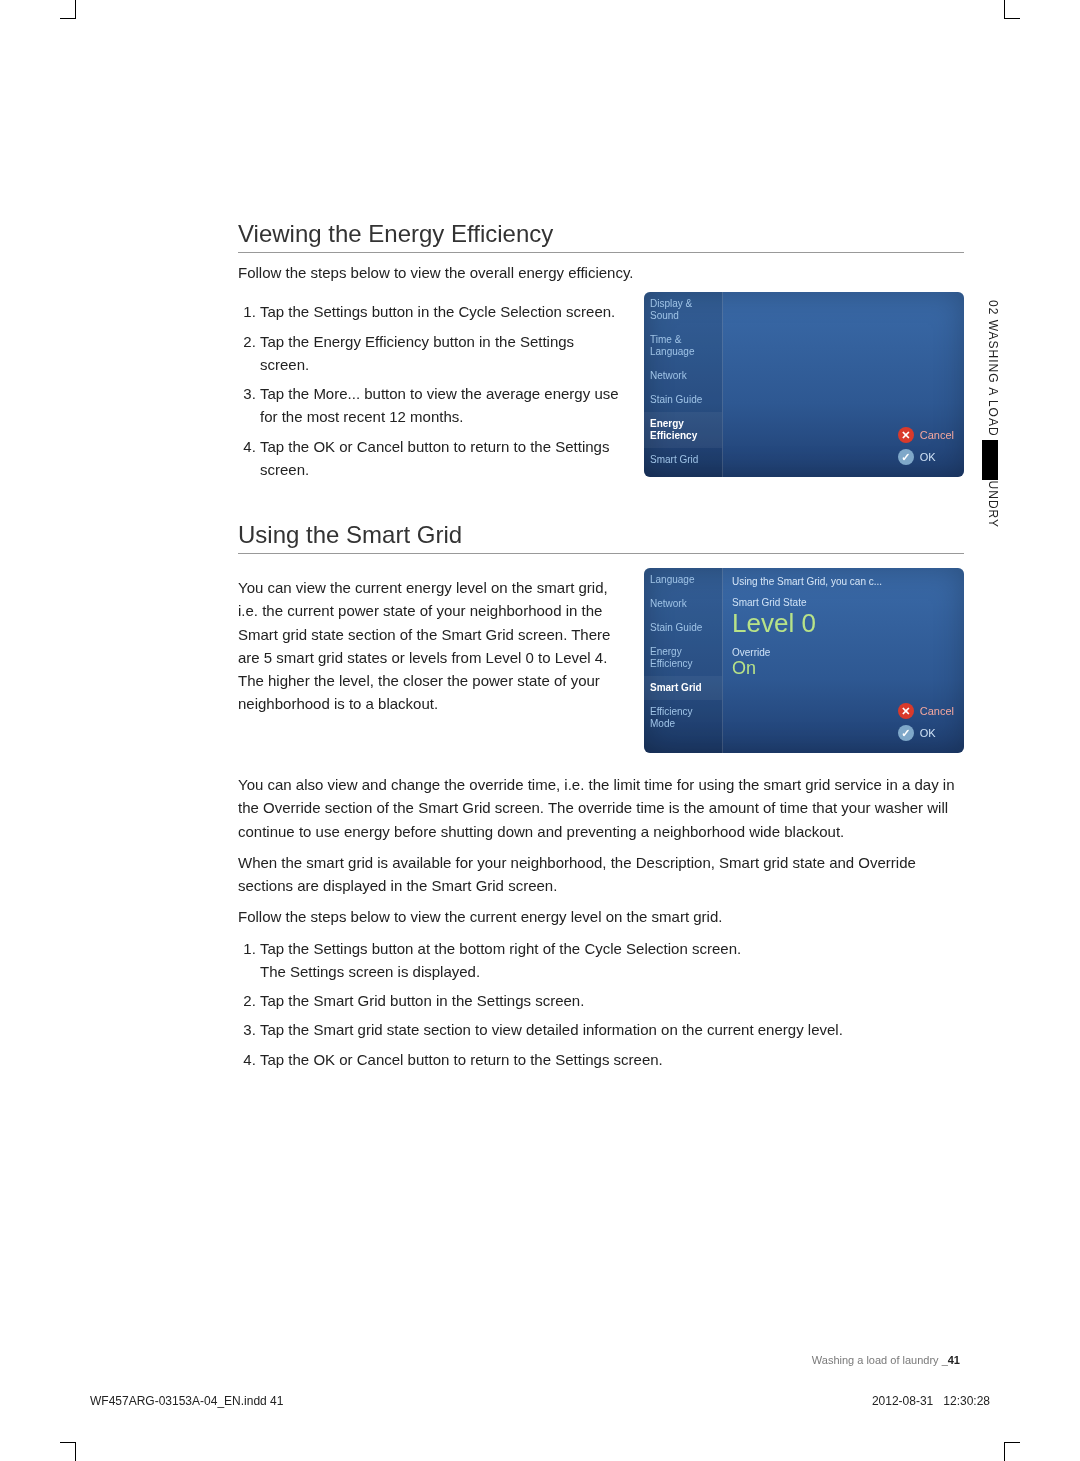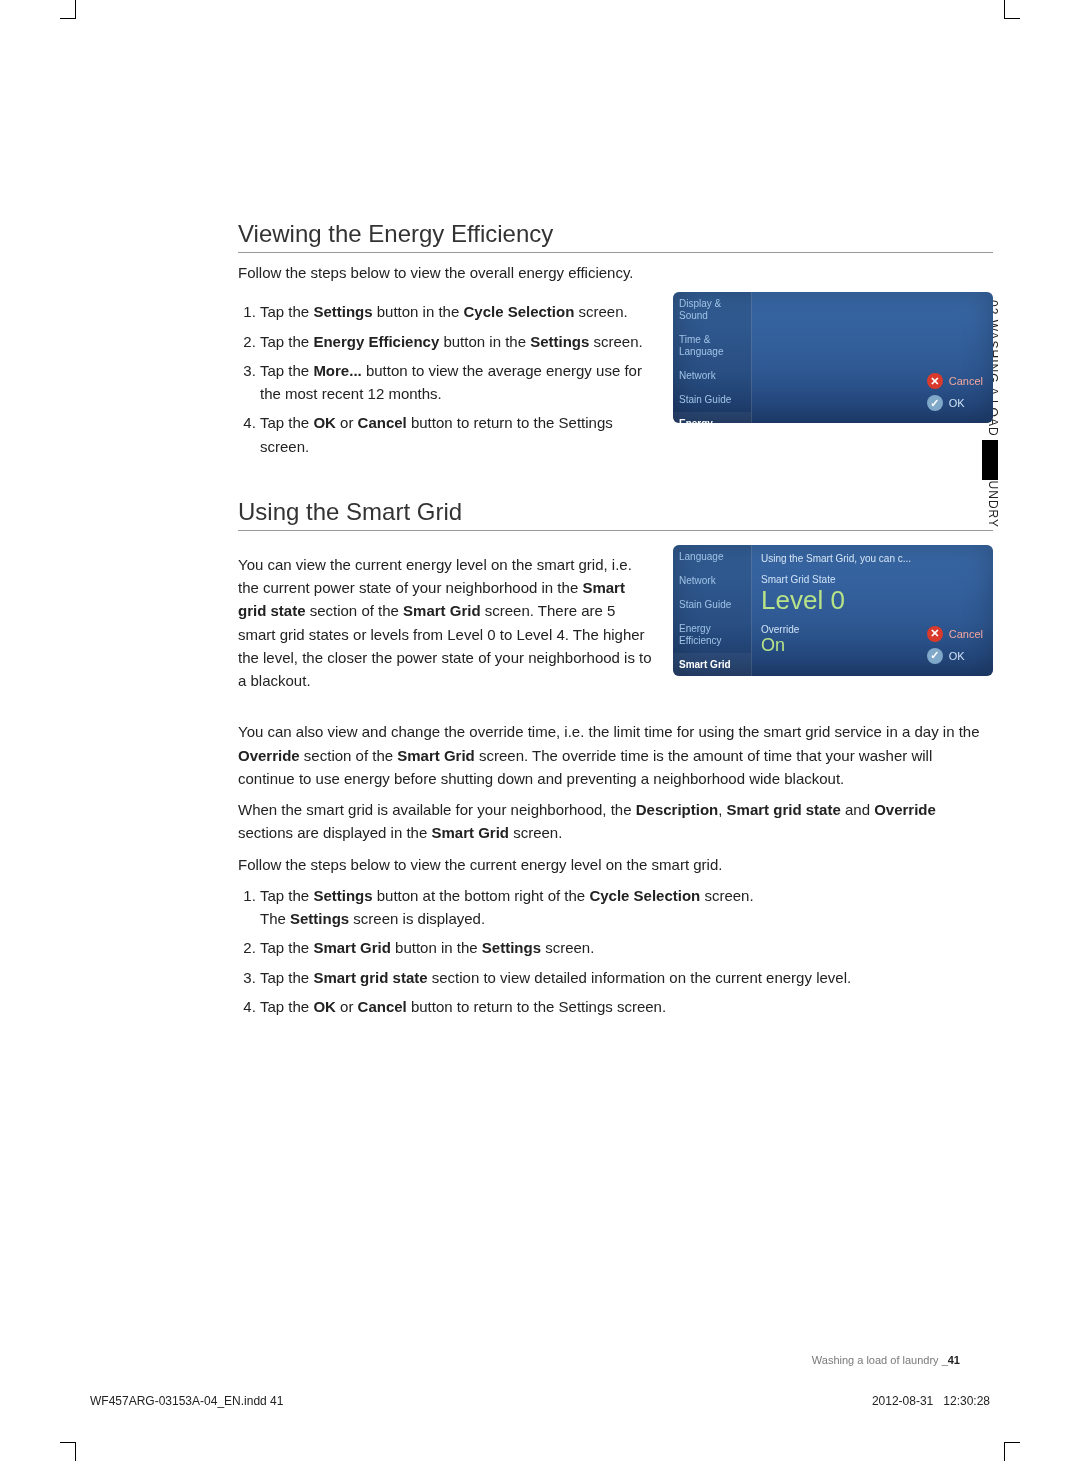--- a/index.html
+++ b/index.html
@@ -17,21 +17,21 @@
     box-sizing: border-box;
     padding: 0;
   }
   .crop-top-left { position:absolute; top:0; left:60px; width:15px; height:18px; border-right:1px solid #000; border-bottom:1px solid #000; }
   .crop-top-right { position:absolute; top:0; right:60px; width:15px; height:18px; border-left:1px solid #000; border-bottom:1px solid #000; }
   .crop-bot-left { position:absolute; bottom:0; left:60px; width:15px; height:18px; border-right:1px solid #000; border-top:1px solid #000; }
   .crop-bot-right { position:absolute; bottom:0; right:60px; width:15px; height:18px; border-left:1px solid #000; border-top:1px solid #000; }
   .content {
     position: absolute;
     left: 238px;
-    right: 87px;
+    right: 116px;
     top: 220px;
   }
   h2.section-title {
     font-size: 24px;
     font-weight: 400;
     color: #333;
     margin: 0 0 4px 0;
     border-bottom: 1px solid #999;
     padding-bottom: 4px;
   }
@@ -51,21 +51,21 @@
   ol.steps li { margin-bottom: 6px; }
   .two-col {
     display: flex;
     gap: 20px;
     align-items: flex-start;
   }
   .col-text { flex: 1 1 auto; }
   .col-screen { flex: 0 0 320px; }
   .screenshot {
     width: 320px;
-    height: 131px;
+    height: 185px;
     border-radius: 6px;
     background: linear-gradient(180deg,#3a6aa8 0%,#2e5892 60%,#1f3f72 100%);
     position: relative;
     box-shadow: inset 0 0 30px rgba(0,0,0,.25);
     overflow: hidden;
   }
   .screenshot .sb {
     position:absolute; left:0; top:0; bottom:0; width:78px;
     background: rgba(0,0,0,.1);
     border-right: 1px solid rgba(255,255,255,.15);
@@ -118,21 +118,21 @@
   .footer-chapter .pn { color:#222; font-weight:700; }
   .imprint {
     position:absolute;
     left: 90px; right:90px;
     bottom: 53px;
     font-size: 12px;
     color:#222;
     display:flex;
     justify-content:space-between;
   }
-  b{font-weight:700;text-align:center;}
+  b{font-weight:400;text-align:center;}
   .tab-indicator{
     position:absolute;
     right:82px;
     top:440px;
     width:16px;
     height:40px;
     background:#000;
   }
 </style>
 </head>

